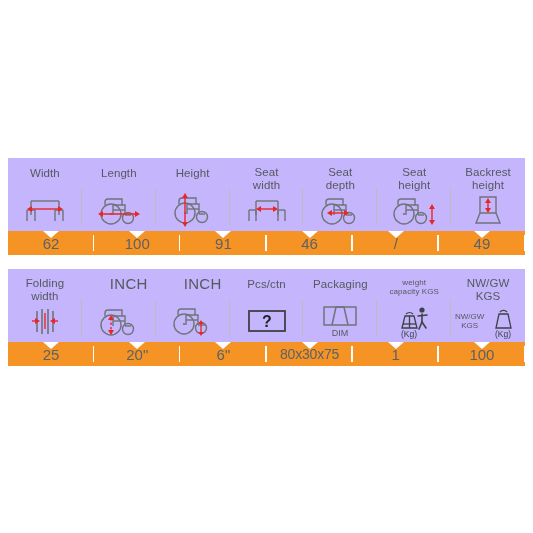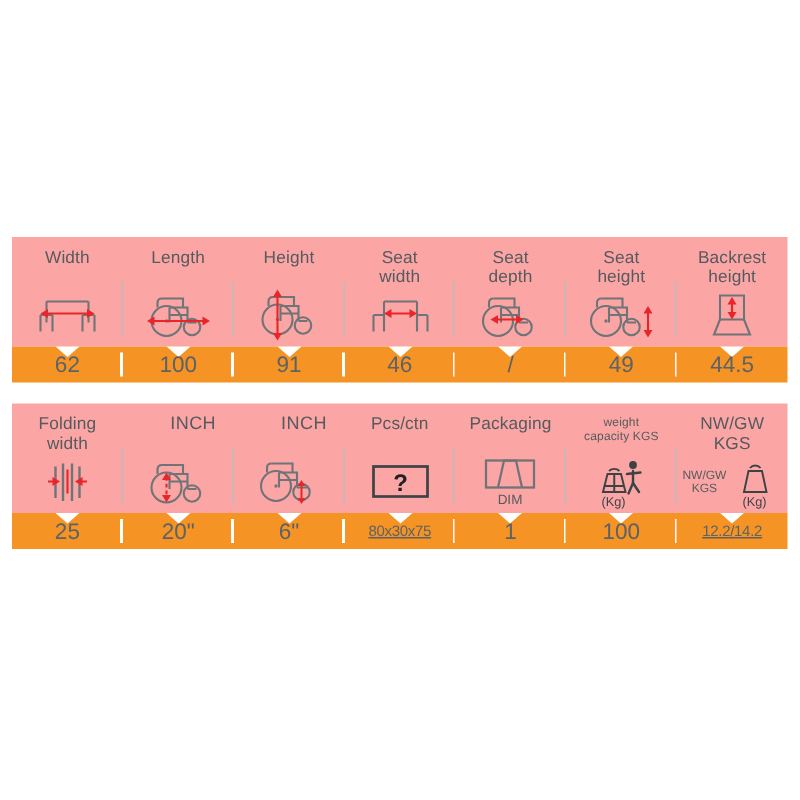--- a/index.html
+++ b/index.html
@@ -31,22 +31,23 @@
     position: relative;
     width: 100%;
     margin-bottom: 0;
   }
   .row-gap {
     height: 14px;
   }
   .head-band {
     display: flex;
     width: 100%;
-    background: #fca5a5;
+    background: #c4b5fd;
     box-sizing: border-box;
+    align-items: center;
   }
   .value-band {
     display: flex;
     width: 100%;
     background: #f59324;
     box-sizing: border-box;
     height: 24px;
   }
   .cell {
     flex: 1 1 0;
@@ -79,21 +80,21 @@
     line-height: 12.5px;
     text-align: center;
     white-space: pre-line;
     letter-spacing: 0.1px;
   }
   .head-label.small {
     font-size: 8px;
     line-height: 9px;
   }
   .head-label.mid {
-    font-size: 12px;
+    font-size: 15px;
     line-height: 11px;
     letter-spacing: 0.3px;
     padding-left: 20px;
   }
 
   .icon-wrap {
     margin-top: auto;
     height: 38px;
     display: flex;
     align-items: center;
@@ -130,23 +131,22 @@
   }
   .val-cell.last::after { display: none; }
 
   .val-text {
     color: #5d6266;
     font-size: 15px;
     line-height: 13px;
     z-index: 2;
   }
   .val-text.tight {
-    font-size: 10px;
+    font-size: 14px;
     letter-spacing: -0.2px;
-    text-decoration: underline;
   }
   .notch {
     position: absolute;
     top: 0;
     left: 50%;
     transform: translateX(-50%);
     width: 0;
     height: 0;
     border-left: 8px solid transparent;
     border-right: 8px solid transparent;
@@ -350,24 +350,20 @@
           <span class="val-text">46</span>
         </div>
         <div class="val-cell">
           <span class="notch"></span>
           <span class="val-text">/</span>
         </div>
         <div class="val-cell">
           <span class="notch"></span>
           <span class="val-text">49</span>
         </div>
-        <div class="val-cell last">
-          <span class="notch"></span>
-          <span class="val-text">44.5</span>
-        </div>
       </div>
     </div>
 
     <div class="row-gap"></div>
 
     <div class="spec-row">
 
       <div class="head-band">
 
         <div class="cell head-cell">
@@ -521,21 +517,17 @@
           <span class="val-text tight">80x30x75</span>
         </div>
         <div class="val-cell">
           <span class="notch"></span>
           <span class="val-text">1</span>
         </div>
         <div class="val-cell">
           <span class="notch"></span>
           <span class="val-text">100</span>
         </div>
-        <div class="val-cell last">
-          <span class="notch"></span>
-          <span class="val-text tight">12.2/14.2</span>
-        </div>
       </div>
     </div>
 
   </div>
 </div>
 
 </body></html>

